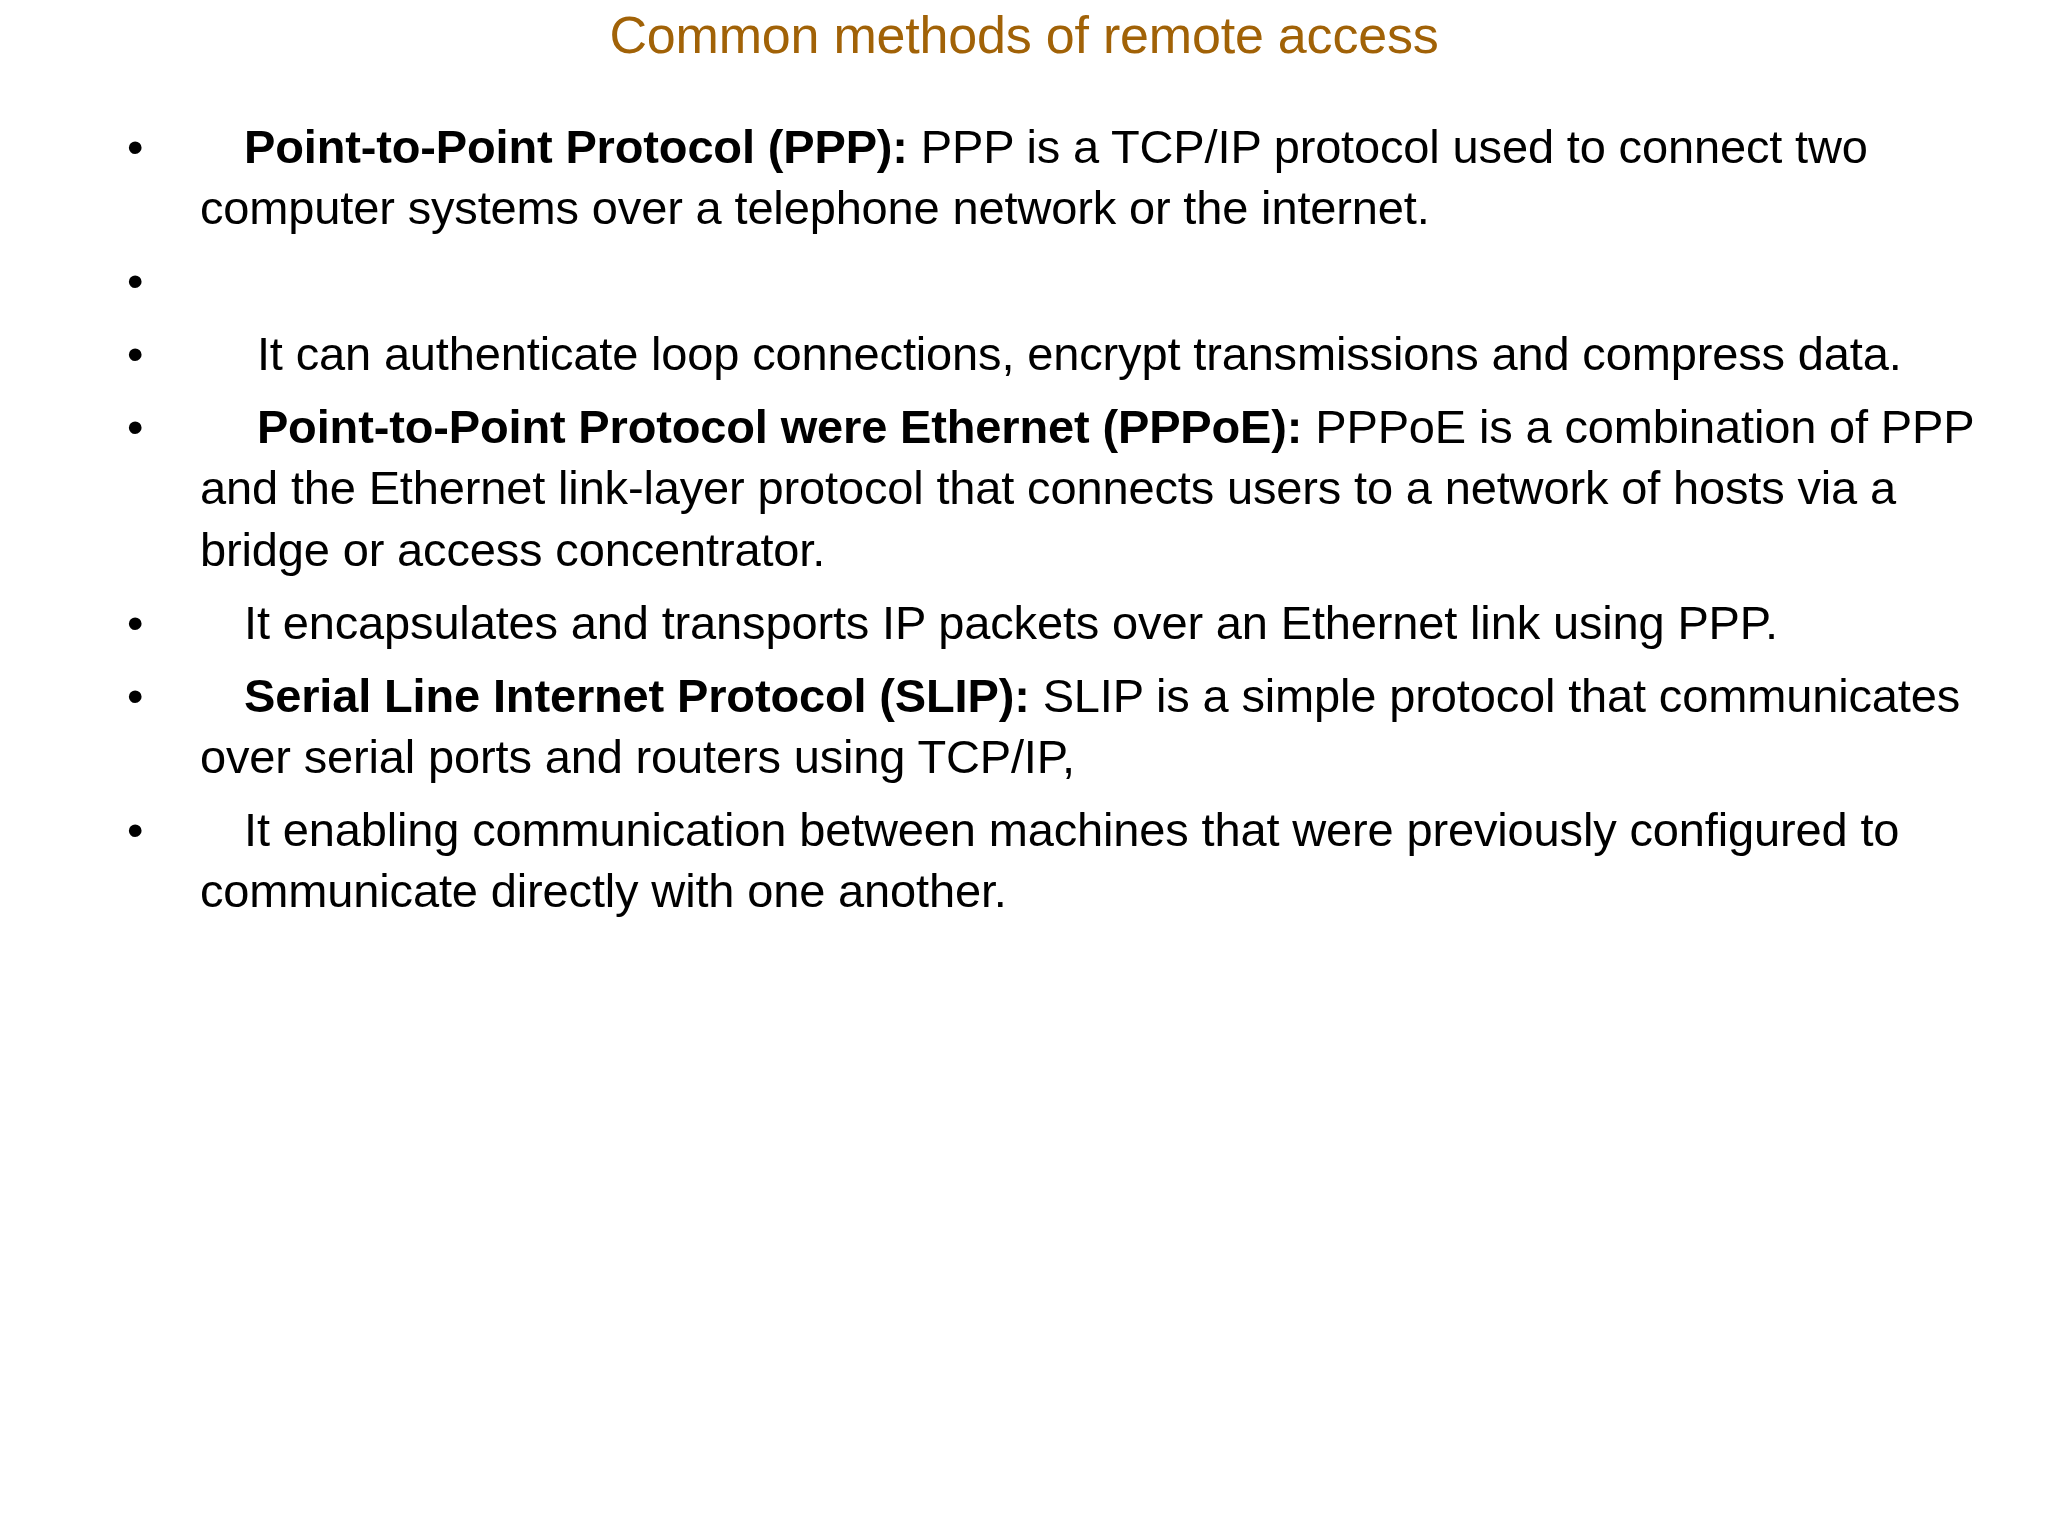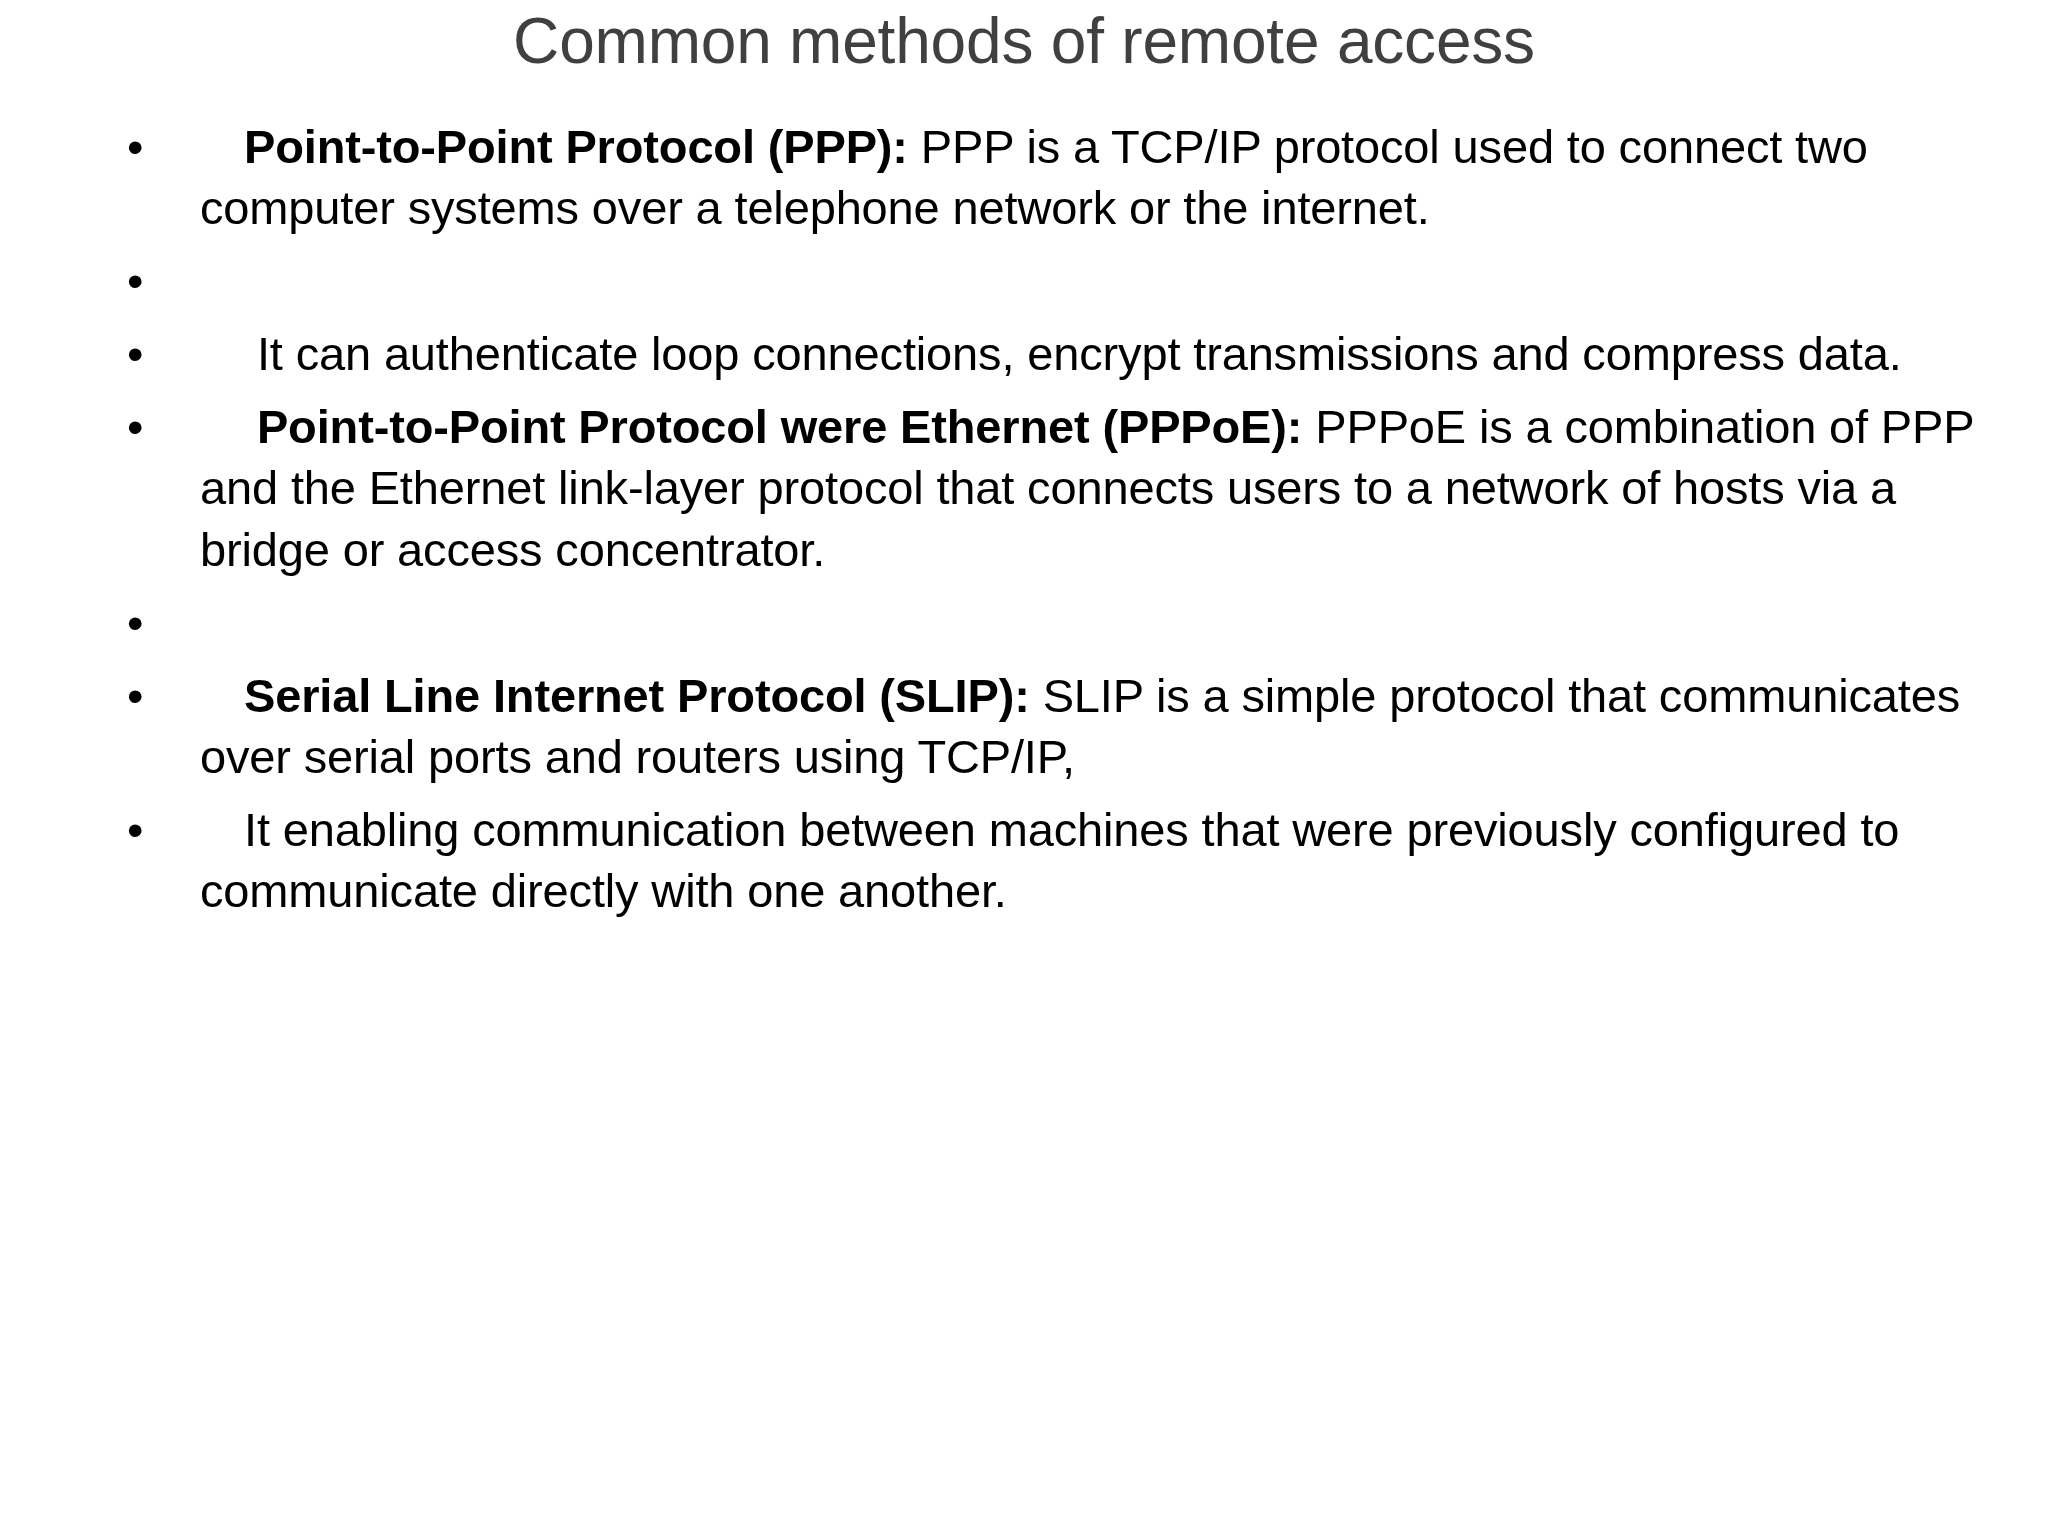--- a/index.html
+++ b/index.html
@@ -16,25 +16,25 @@
     font-family: "Liberation Sans", sans-serif;
     color: #000000;
     box-sizing: border-box;
   }
   .slide-title {
     position: absolute;
     left: 0;
     top: 6px;
     width: 2048px;
     text-align: center;
-    font-size: 64px;
+    font-size: 52px;
     line-height: 1.12;
     font-weight: 400;
     letter-spacing: -0.2px;
-    color: #404040;
+    color: #a16207;
     white-space: nowrap;
   }
   .body-list {
     position: absolute;
     left: 105px;
     top: 116px;
     width: 1870px;
     margin: 0;
     padding: 0;
     list-style: none;
@@ -93,21 +93,21 @@
       <span class="lead-space"> </span><span class="lead-label"></span><span>It can authenticate loop connections, encrypt transmissions and compress data.</span>
     </li>
 
     <li class="bullet-item">
       <span class="bullet-marker">•</span>
       <span class="lead-space"> </span><span class="lead-label">Point-to-Point Protocol were Ethernet (PPPoE):</span><span> PPPoE is a combination of PPP and the Ethernet link-layer protocol that connects users to a network of hosts via a bridge or access concentrator.</span>
     </li>
 
     <li class="bullet-item">
       <span class="bullet-marker">•</span>
-      <span class="lead-space"></span><span class="lead-label"></span>
+      <span class="lead-space"></span><span class="lead-label"></span><span>It encapsulates and transports IP packets over an Ethernet link using PPP.</span>
     </li>
 
     <li class="bullet-item">
       <span class="bullet-marker">•</span>
       <span class="lead-space"></span><span class="lead-label">Serial Line Internet Protocol (SLIP):</span><span> SLIP is a simple protocol that communicates over serial ports and routers using TCP/IP,</span>
     </li>
 
     <li class="bullet-item">
       <span class="bullet-marker">•</span>
       <span class="lead-space"></span><span class="lead-label"></span><span>It enabling communication between machines that were previously configured to communicate directly with one another.</span>

